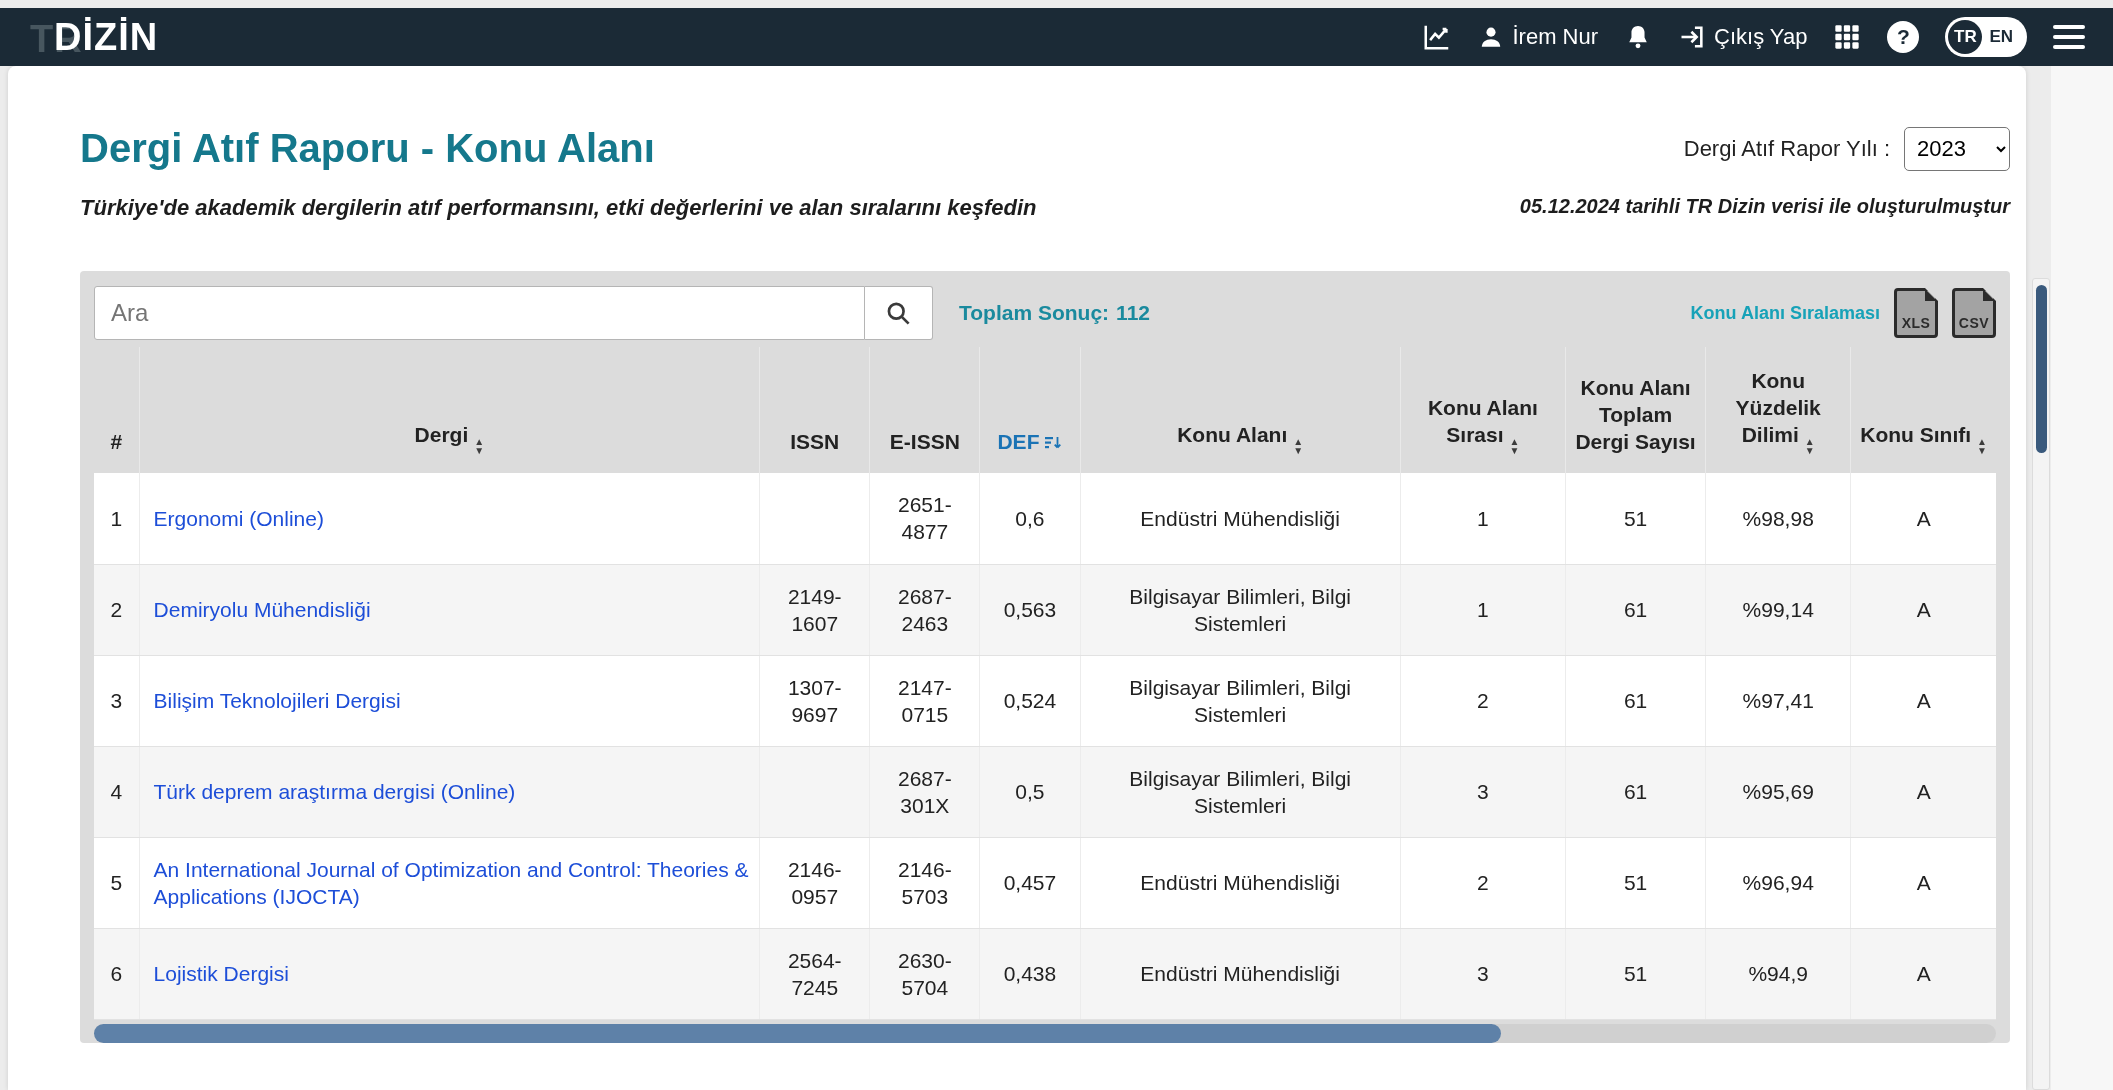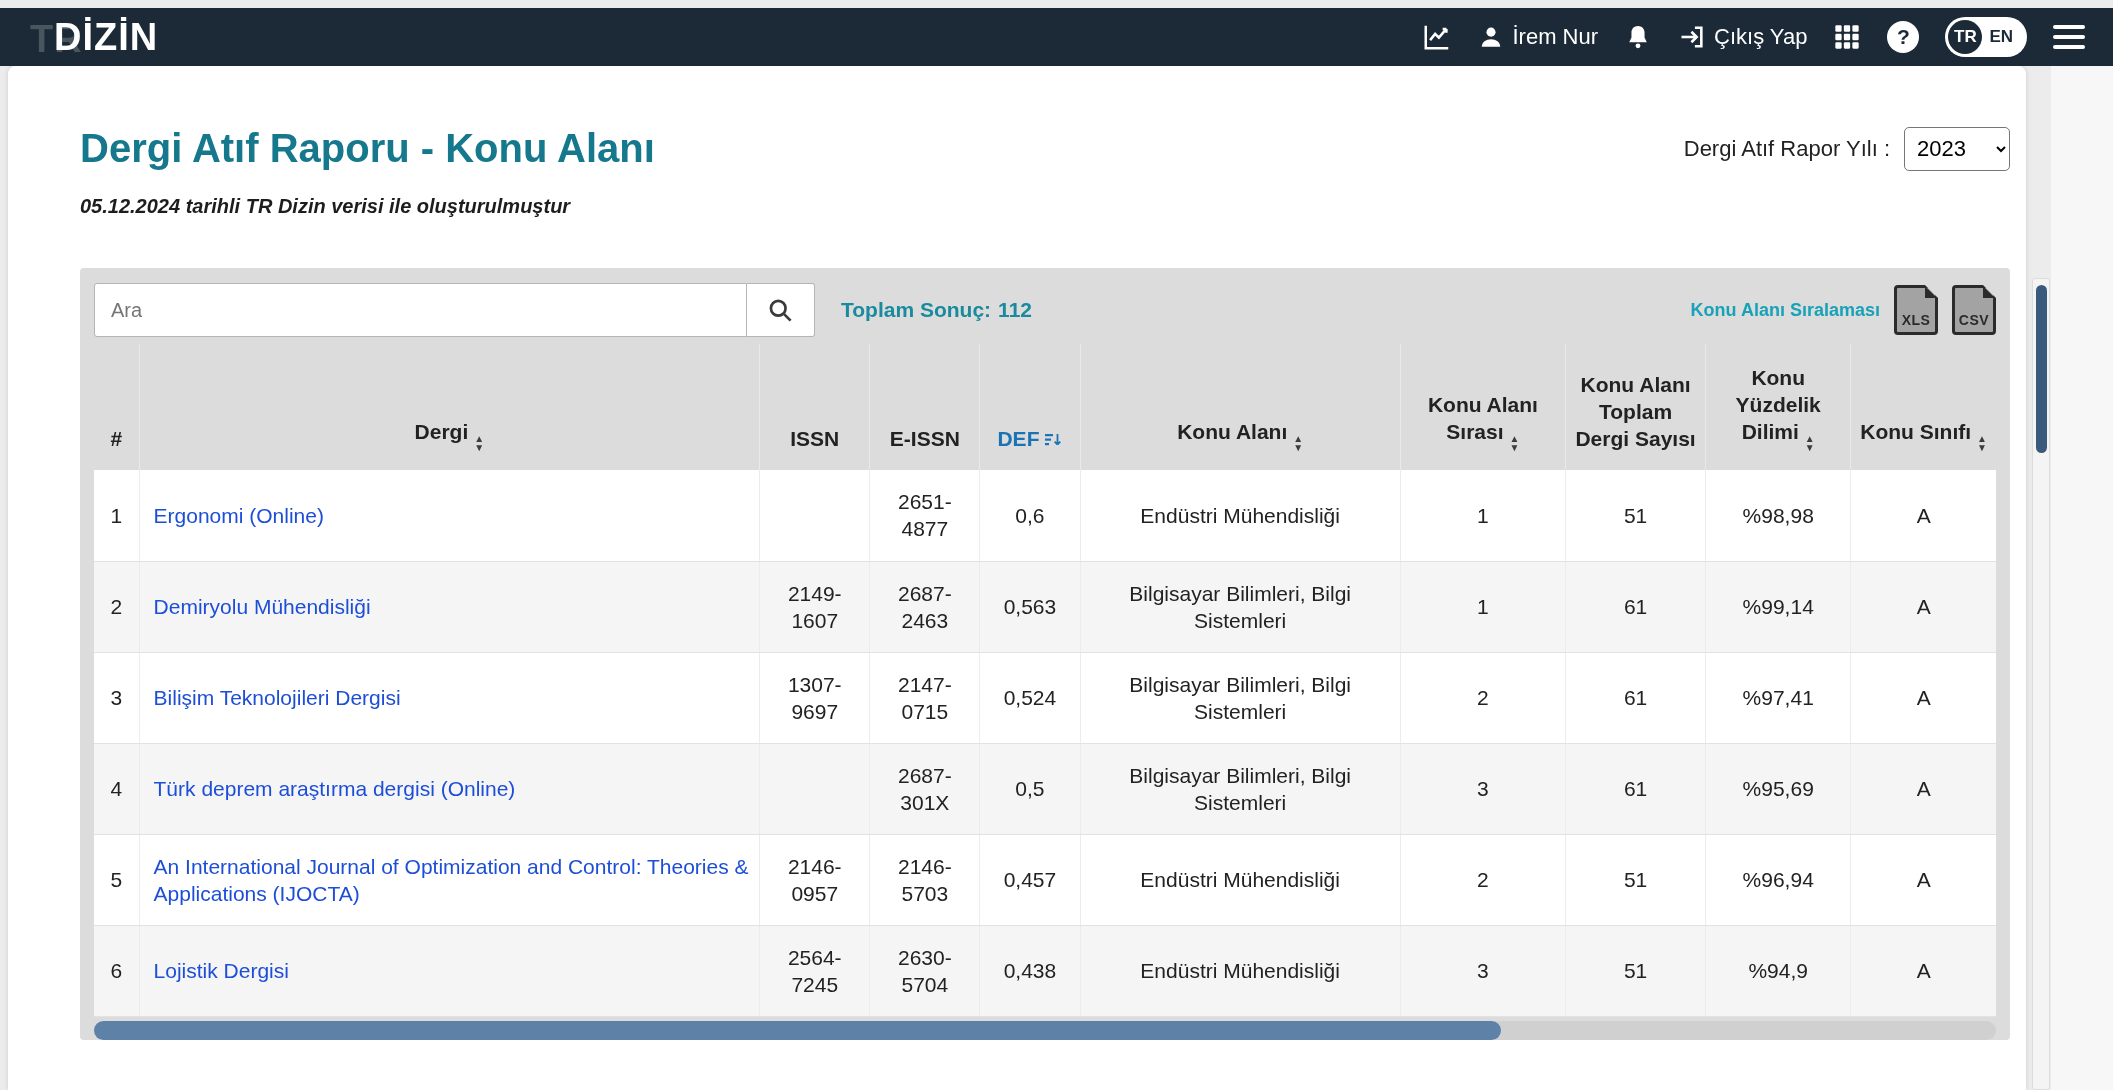--- a/index.html
+++ b/index.html
@@ -42,21 +42,21 @@
   .year-select { width:106px; height:44px; font-size:22px; font-family:"Liberation Sans",sans-serif;
                  border:1px solid #767676; border-radius:5px; background:#fff; padding:0 8px; }
 
   .subtitle-row { display:flex; align-items:flex-start; justify-content:space-between; margin-top:24px; }
   .subtitle { font-size:22px; font-weight:bold; font-style:italic; color:#1d1d1d; }
   .data-note { font-size:20px; font-weight:bold; font-style:italic; color:#1d1d1d; white-space:nowrap; }
 
   
   .panel { margin-top:50px; background:#dcdcdc; border-radius:4px; padding:14px 14px 0 14px; }
   .toolbar { display:flex; align-items:center; height:56px; margin-bottom:6px; }
-  .search-input { width:653px; height:54px; font-size:20px; padding:0 16px; color:#333;
+  .search-input { width:771px; height:54px; font-size:24px; padding:0 16px; color:#333;
                   border:1px solid #b5b5b5; border-radius:3px 0 0 3px; outline:none;
                   font-family:"Liberation Sans",sans-serif; }
   .search-input::placeholder { color:#757575; }
   .search-btn { width:68px; height:54px; background:#fff; border:1px solid #b5b5b5;
                 border-left:none; border-radius:0 3px 3px 0; display:flex; align-items:center;
                 justify-content:center; cursor:pointer; }
   .total-group { margin-left:26px; font-size:21px; font-weight:bold; color:#1a8a9e;
                  display:flex; gap:7px; }
   .ranking-link { margin-left:auto; font-size:18px; font-weight:bold; color:#17a2b8;
                   text-decoration:none; cursor:pointer; }
@@ -176,20 +176,21 @@
     <h1 class="page-title">Dergi Atıf Raporu - Konu Alanı</h1>
     <div class="year-group">
       <span class="year-label">Dergi Atıf Rapor Yılı :</span>
       <select class="year-select">
         <option selected="">2023</option>
       </select>
     </div>
   </div>
 
   <div class="subtitle-row">
+    <p class="subtitle">Türkiye'de akademik dergilerin atıf performansını, etki değerlerini ve alan sıralarını keşfedin</p>
     <p class="data-note">05.12.2024 tarihli TR Dizin verisi ile oluşturulmuştur</p>
   </div>
 
   <section class="panel">
 
     <div class="toolbar">
       <input class="search-input" type="text" placeholder="Ara" style="">
       <button class="search-btn">
         <svg width="27" height="27" viewBox="0 0 24 24" fill="none" stroke="#3a3a3a" stroke-width="2.4">
           <circle cx="10" cy="10" r="6.5"></circle>

